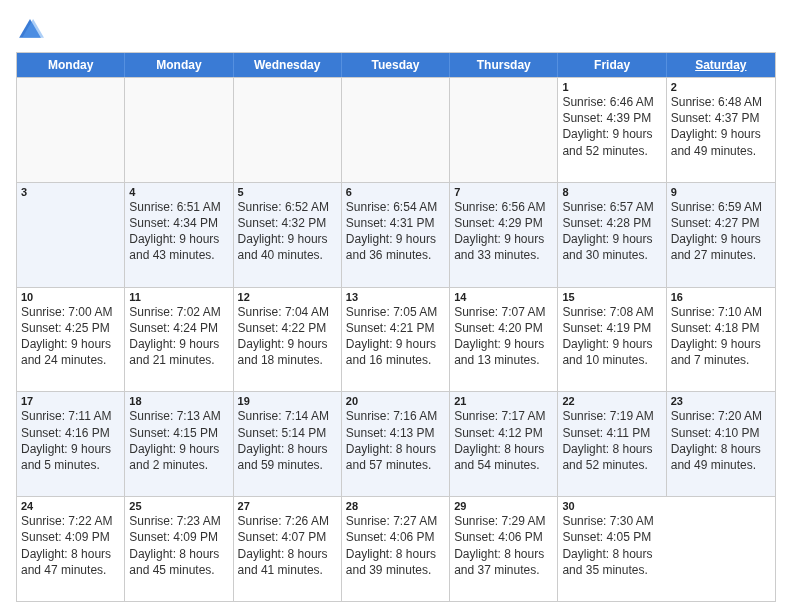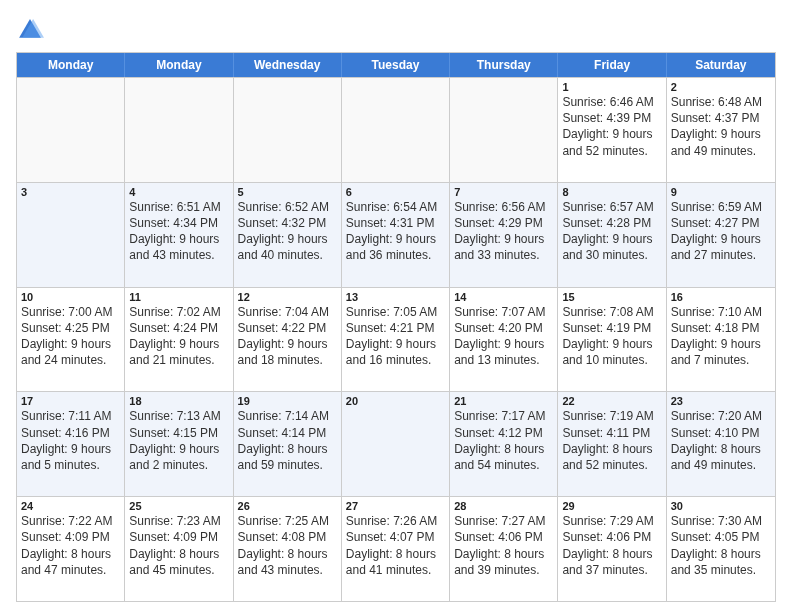--- a/index.html
+++ b/index.html
@@ -71,21 +71,21 @@
       background: #3a7bd5;
     }
     .cal-header-cell {
       color: #fff;
       font-size: 12px;
       font-weight: bold;
       padding: 5px 4px;
       text-align: center;
       border-right: 1px solid #5590e0;
     }
-    .cal-header-cell:last-child { border-right: none; }
+    .cal-header-cell:last-child { border-right: none; text-decoration: underline; }
     .cal-body {
       display: flex;
       flex-direction: column;
       flex: 1;
     }
     .cal-row {
       display: grid;
       grid-template-columns: repeat(7, 1fr);
       flex: 1;
       border-top: 1px solid #ccc;
@@ -258,25 +258,28 @@
           </div>
           <div class="cal-cell alt">
             <div class="day-num">18</div>
             <div class="cell-text" style="white-space: pre-line;">Sunrise: 7:13 AM
 Sunset: 4:15 PM
 Daylight: 9 hours and 2 minutes.</div>
           </div>
           <div class="cal-cell alt">
             <div class="day-num">19</div>
             <div class="cell-text" style="white-space: pre-line;">Sunrise: 7:14 AM
-Sunset: 4:14 PM
+Sunset: 5:14 PM
 Daylight: 8 hours and 59 minutes.</div>
           </div>
           <div class="cal-cell alt">
             <div class="day-num">20</div>
+            <div class="cell-text" style="white-space: pre-line;">Sunrise: 7:16 AM
+Sunset: 4:13 PM
+Daylight: 8 hours and 57 minutes.</div>
           </div>
           <div class="cal-cell alt">
             <div class="day-num">21</div>
             <div class="cell-text" style="white-space: pre-line;">Sunrise: 7:17 AM
 Sunset: 4:12 PM
 Daylight: 8 hours and 54 minutes.</div>
           </div>
           <div class="cal-cell alt">
             <div class="day-num">22</div>
             <div class="cell-text" style="white-space: pre-line;">Sunrise: 7:19 AM
@@ -295,26 +298,20 @@
             <div class="day-num">24</div>
             <div class="cell-text" style="white-space: pre-line;">Sunrise: 7:22 AM
 Sunset: 4:09 PM
 Daylight: 8 hours and 47 minutes.</div>
           </div>
           <div class="cal-cell">
             <div class="day-num">25</div>
             <div class="cell-text" style="white-space: pre-line;">Sunrise: 7:23 AM
 Sunset: 4:09 PM
 Daylight: 8 hours and 45 minutes.</div>
-          </div>
-          <div class="cal-cell">
-            <div class="day-num">26</div>
-            <div class="cell-text" style="white-space: pre-line;">Sunrise: 7:25 AM
-Sunset: 4:08 PM
-Daylight: 8 hours and 43 minutes.</div>
           </div>
           <div class="cal-cell">
             <div class="day-num">27</div>
             <div class="cell-text" style="white-space: pre-line;">Sunrise: 7:26 AM
 Sunset: 4:07 PM
 Daylight: 8 hours and 41 minutes.</div>
           </div>
           <div class="cal-cell">
             <div class="day-num">28</div>
             <div class="cell-text" style="white-space: pre-line;">Sunrise: 7:27 AM

